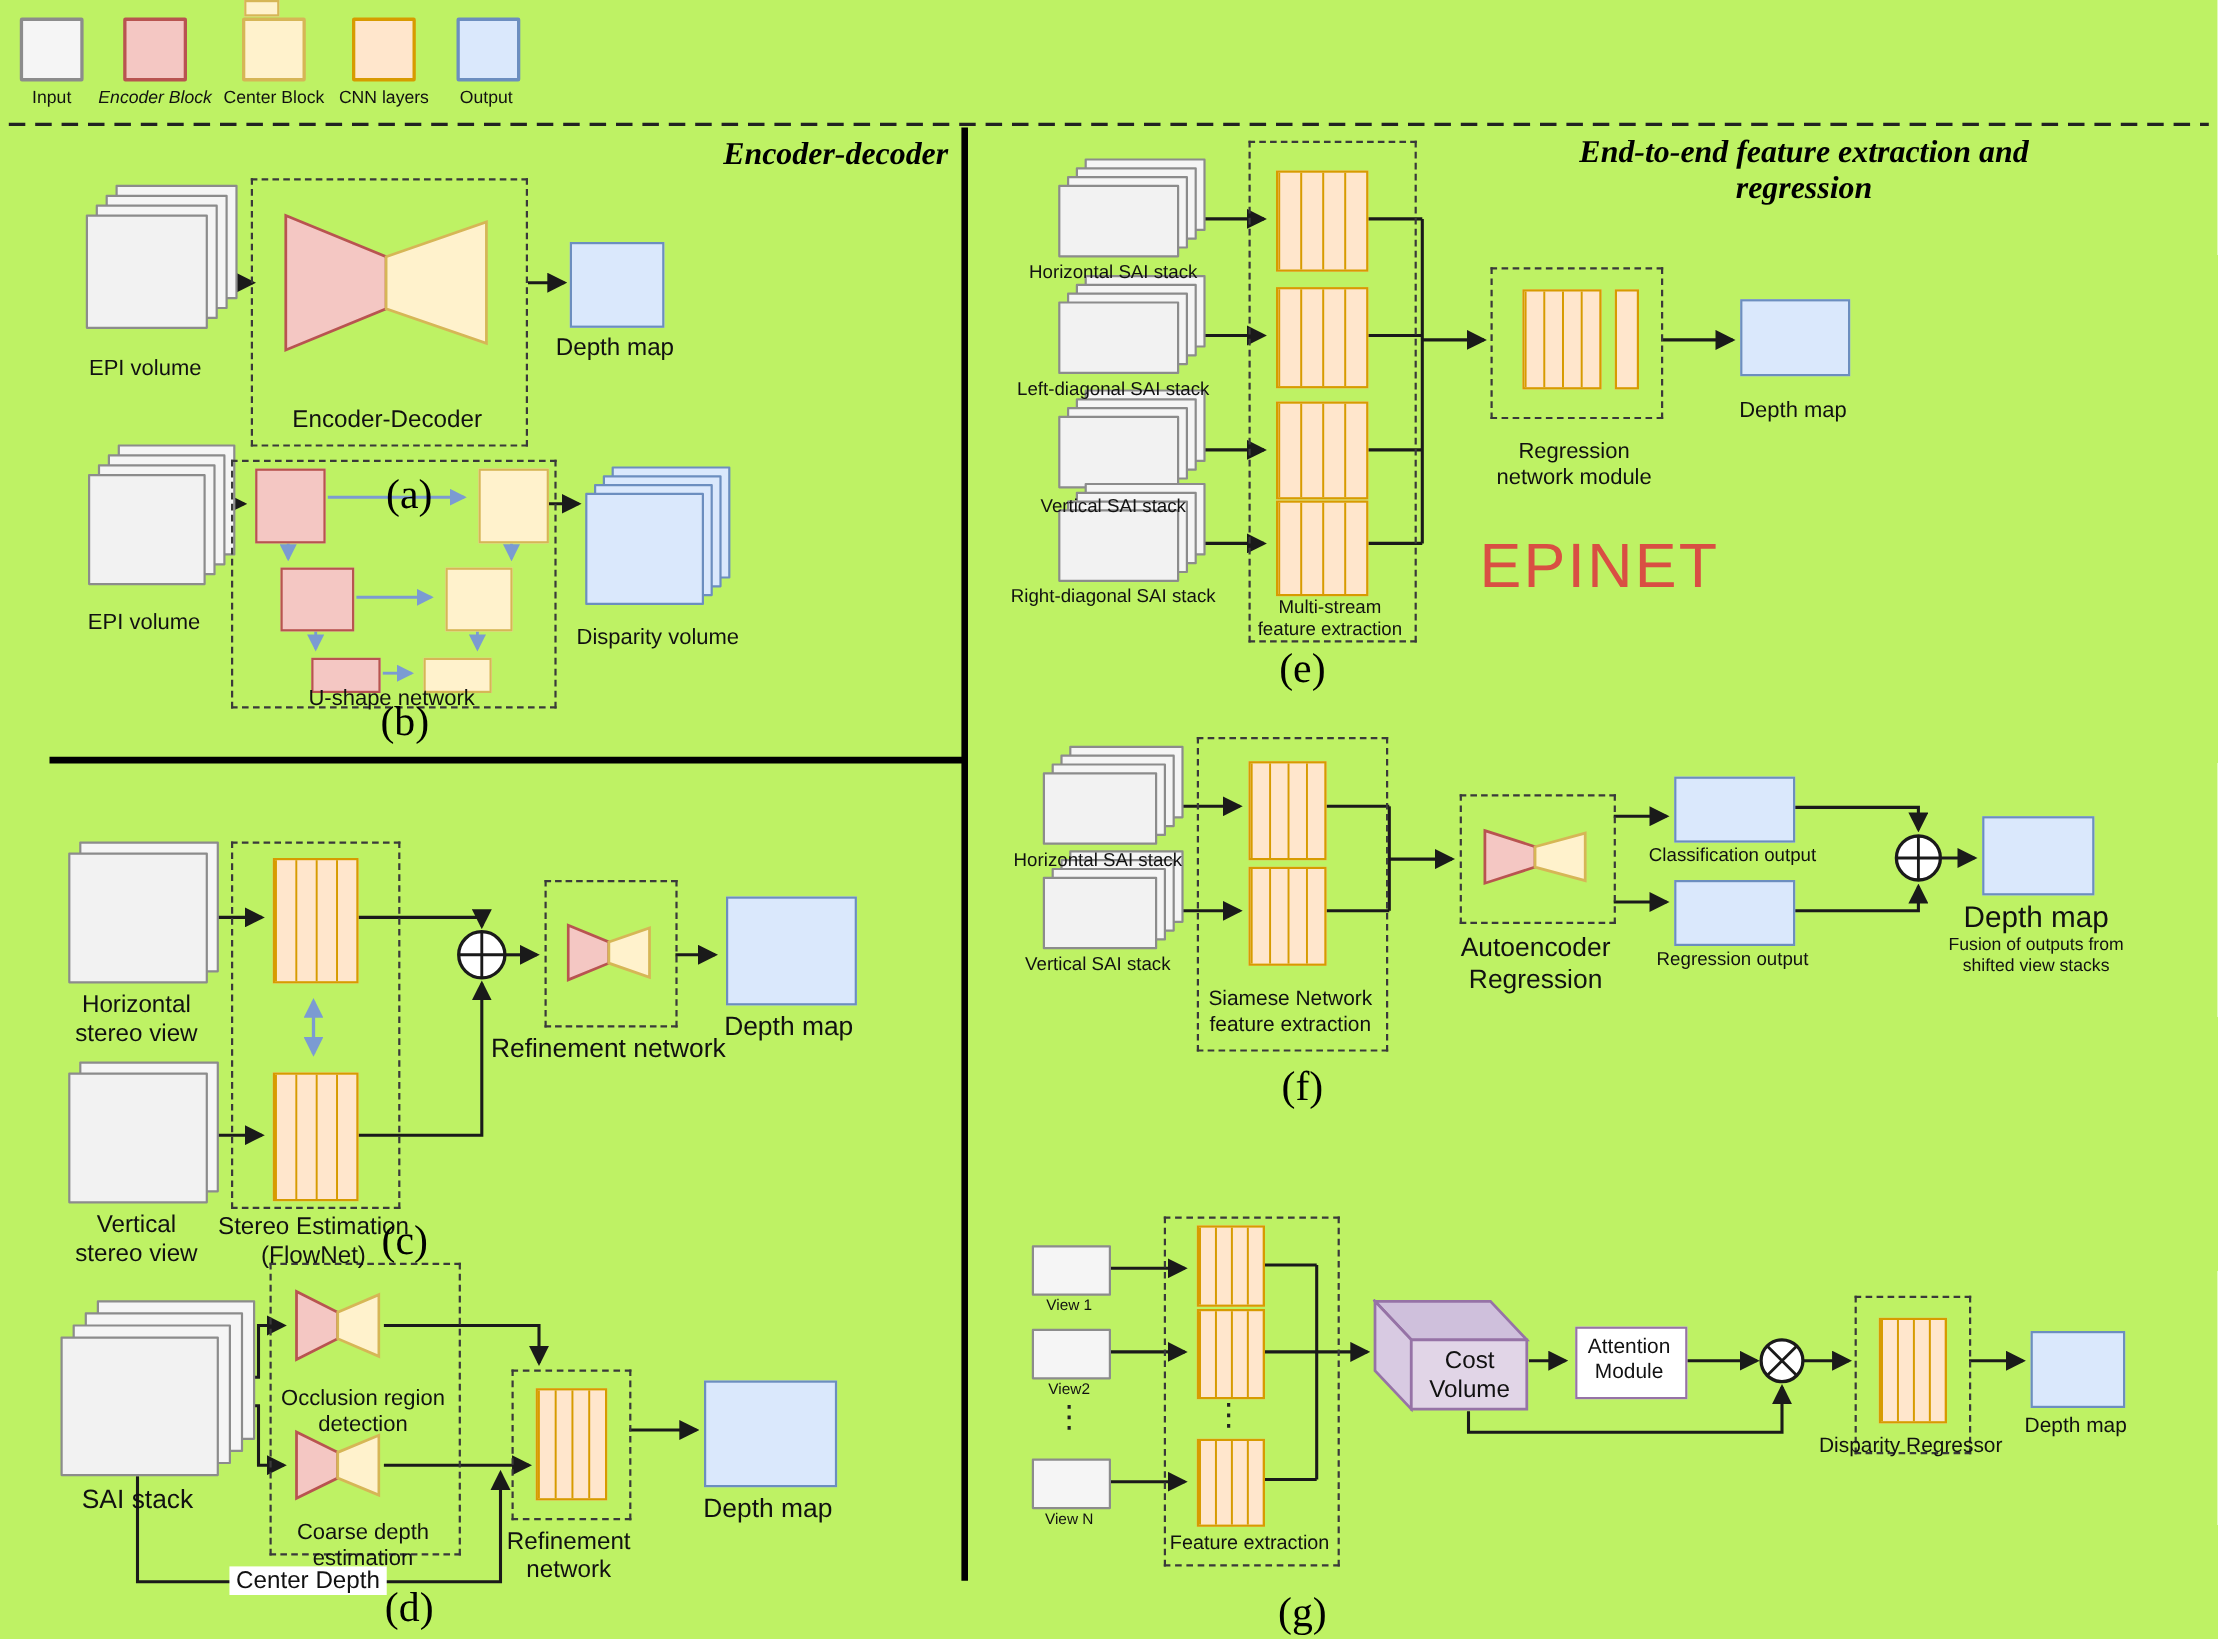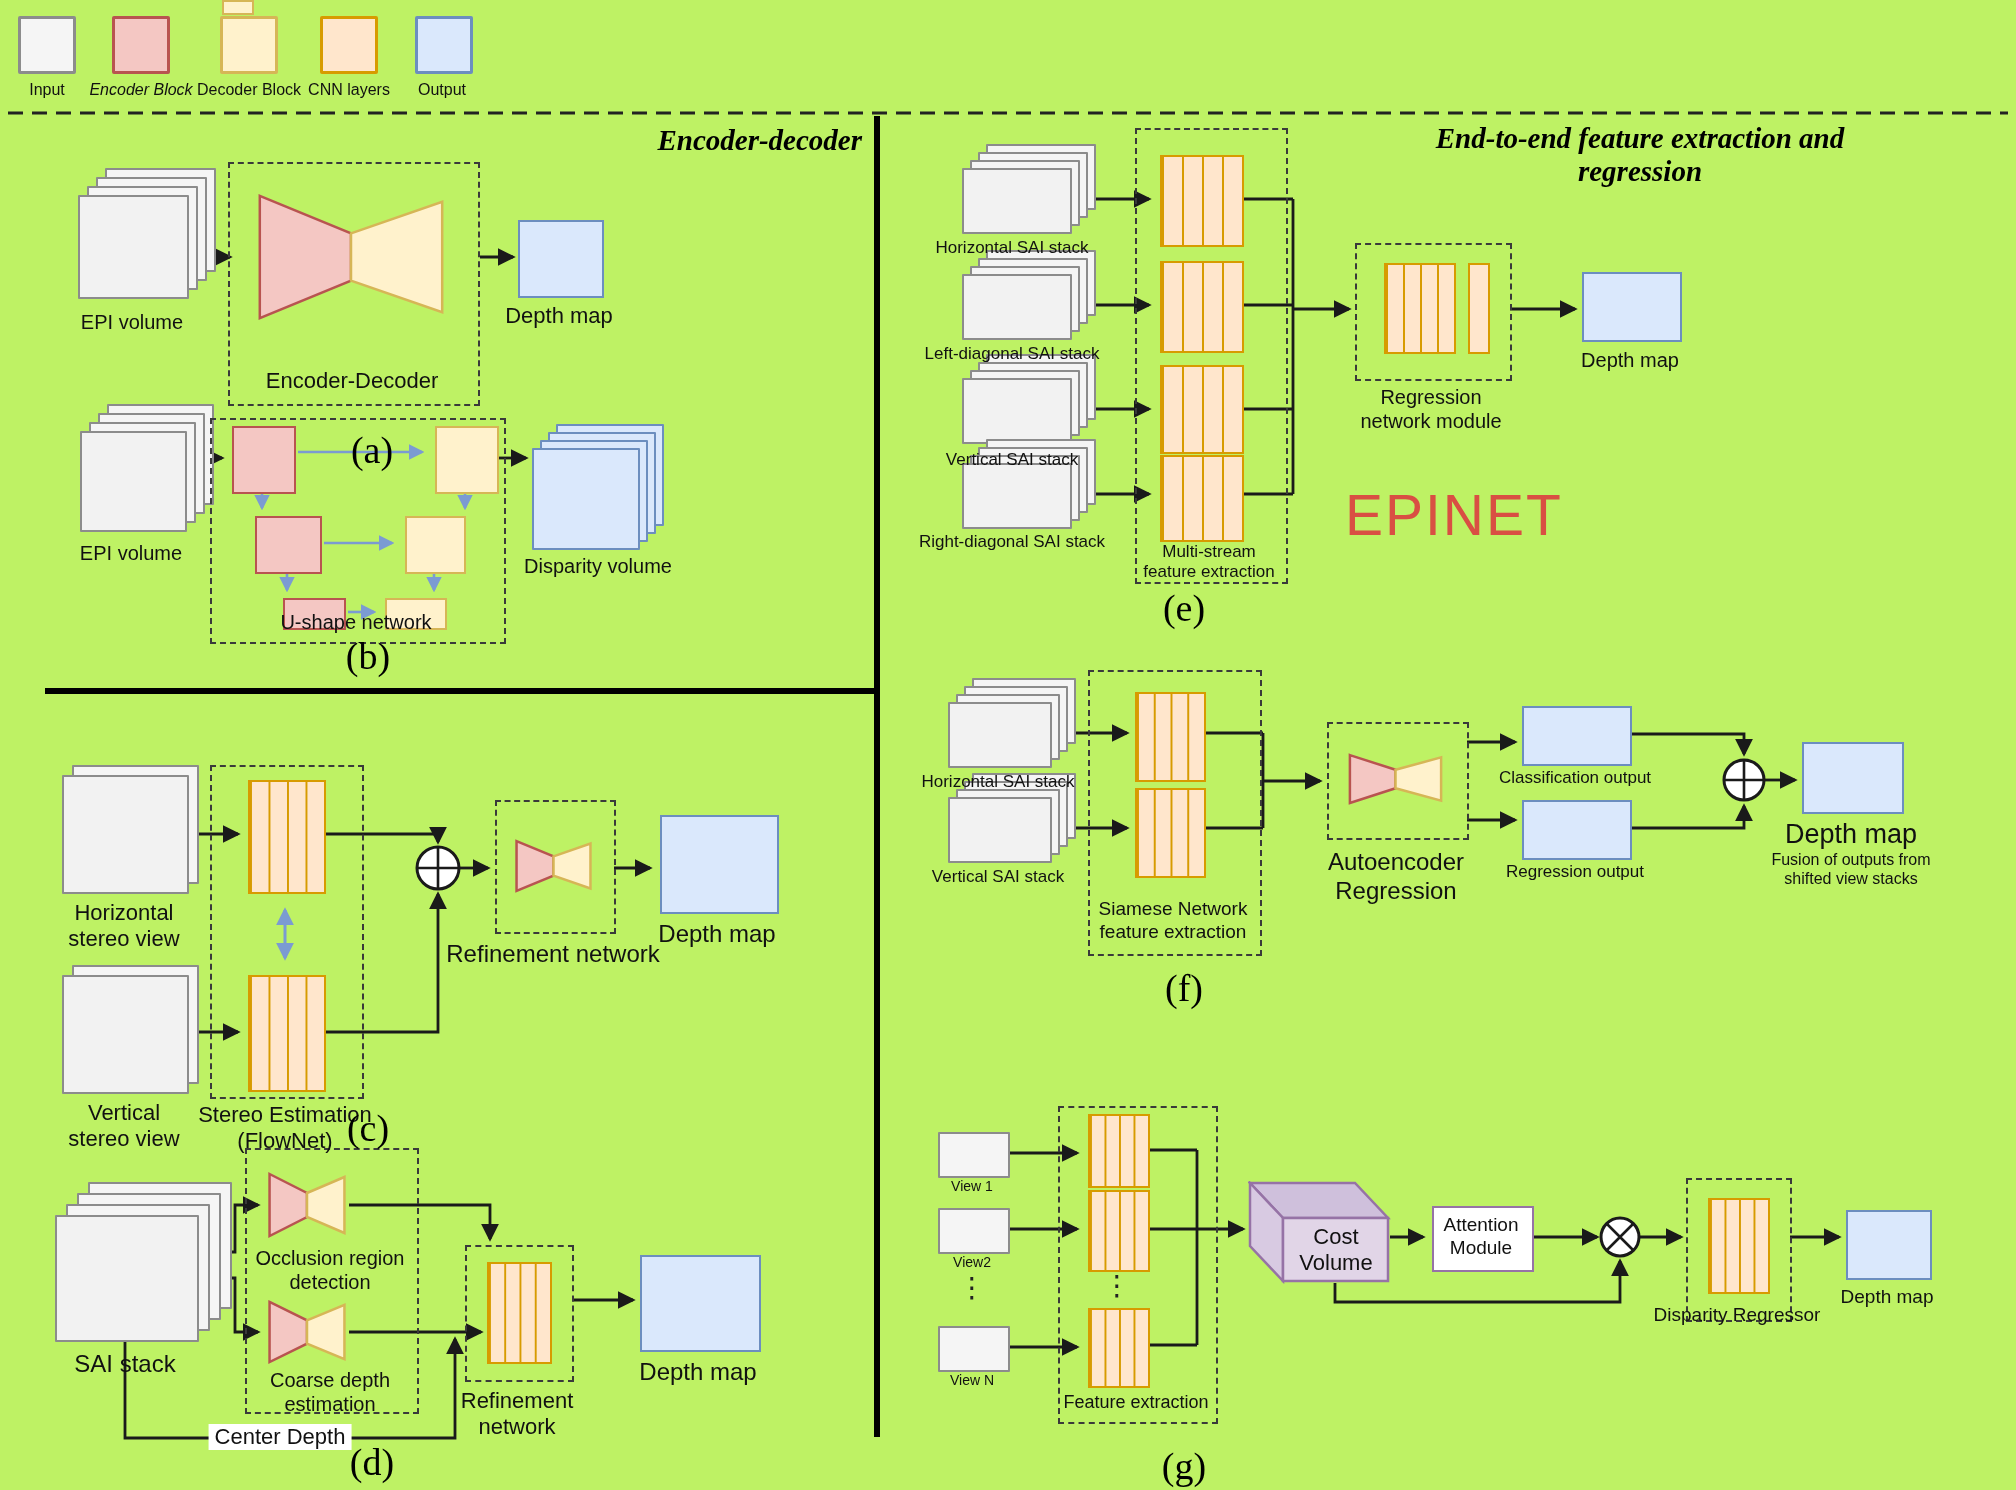--- a/index.html
+++ b/index.html
@@ -3,21 +3,21 @@
 <meta charset="utf-8">
 <style>
   html,body{margin:0;padding:0;background:#ffffff;}
   #canvas{position:relative;width:2016px;height:1490px;background:#bef264;overflow:hidden;
           font-family:"Liberation Sans",sans-serif;color:#111;}
   .abs{position:absolute;}
   
   .lbl{position:absolute;font:17px/1.2 "Liberation Sans",sans-serif;color:#111;
        text-align:center;white-space:pre-line;transform:translateX(-50%);}
   .lbl.s14{font-size:14px;} .lbl.s16{font-size:16px;} .lbl.s18{font-size:18px;}
-  .lbl.s20{font-size:20px;} .lbl.s22{font-size:22px;} .lbl.s24{font-size:24px;}
+  .lbl.s20{font-size:20px;margin-top:13px;} .lbl.s22{font-size:22px;} .lbl.s24{font-size:24px;}
   .lbl.s27{font-size:27px;}
   .ptag{position:absolute;font:38px "Liberation Serif",serif;color:#000;transform:translateX(-50%);}
   .stitle{position:absolute;font-style:italic;font-weight:600;
           font-family:"Liberation Serif",serif;font-size:29px;color:#000;}
   
   .dashbox{position:absolute;border:2px dashed #3a3a3a;background:transparent;}
   .sheet{position:absolute;background:#f5f5f5;border:2px solid #8c8c8c;border-radius:1px;}
   .sheet.front{background:#f2f2f2;}
   .bluesheet{position:absolute;background:#dae8fc;border:2px solid #6c8ebf;border-radius:1px;}
   .outbox{position:absolute;background:#dae8fc;border:2px solid #6c8ebf;}
@@ -157,21 +157,21 @@
 
   <div>
     <div class="abs shp" style="left:222px;top:0;width:28px;height:11px;background:#fff2cc;border:2px solid #d6b656;"></div>
     <div class="legend-sq shp" style="left:18px;top:16px;background:#f5f5f5;border:3px solid #8c8c8c;"></div>
     <div class="legend-sq shp" style="left:112px;top:16px;background:#f4c7c3;border:3px solid #b85450;"></div>
     <div class="legend-sq shp" style="left:220px;top:16px;background:#fff2cc;border:3px solid #d6b656;"></div>
     <div class="legend-sq shp" style="left:320px;top:16px;background:#ffe6cc;border:3px solid #d79b00;"></div>
     <div class="legend-sq shp" style="left:415px;top:16px;background:#dae8fc;border:3px solid #6c8ebf;"></div>
     <div class="lbl s16 txt" style="left:47px;top:80px;">Input</div>
     <div class="lbl s16 txt" style="left:141px;top:80px;font-style:italic;">Encoder Block</div>
-    <div class="lbl s16 txt" style="left:249px;top:80px;">Decoder Block</div>
+    <div class="lbl s16 txt" style="left:249px;top:80px;">Center Block</div>
     <div class="lbl s16 txt" style="left:349px;top:80px;">CNN layers</div>
     <div class="lbl s16 txt" style="left:442px;top:80px;">Output</div>
   </div>
 
   <div class="stitle txt" style="left:640px;top:124px;width:222px;text-align:right;">Encoder-decoder</div>
   <div class="stitle txt" style="left:1390px;top:122px;width:500px;text-align:center;">End-to-end feature extraction and regression</div>
 
   <div>
     <div class="abs shp" style="left:78px;top:168px;width:134px;height:132px;">
       <div class="sheet" style="left:27px;top:0;width:107px;height:100px;"></div>

